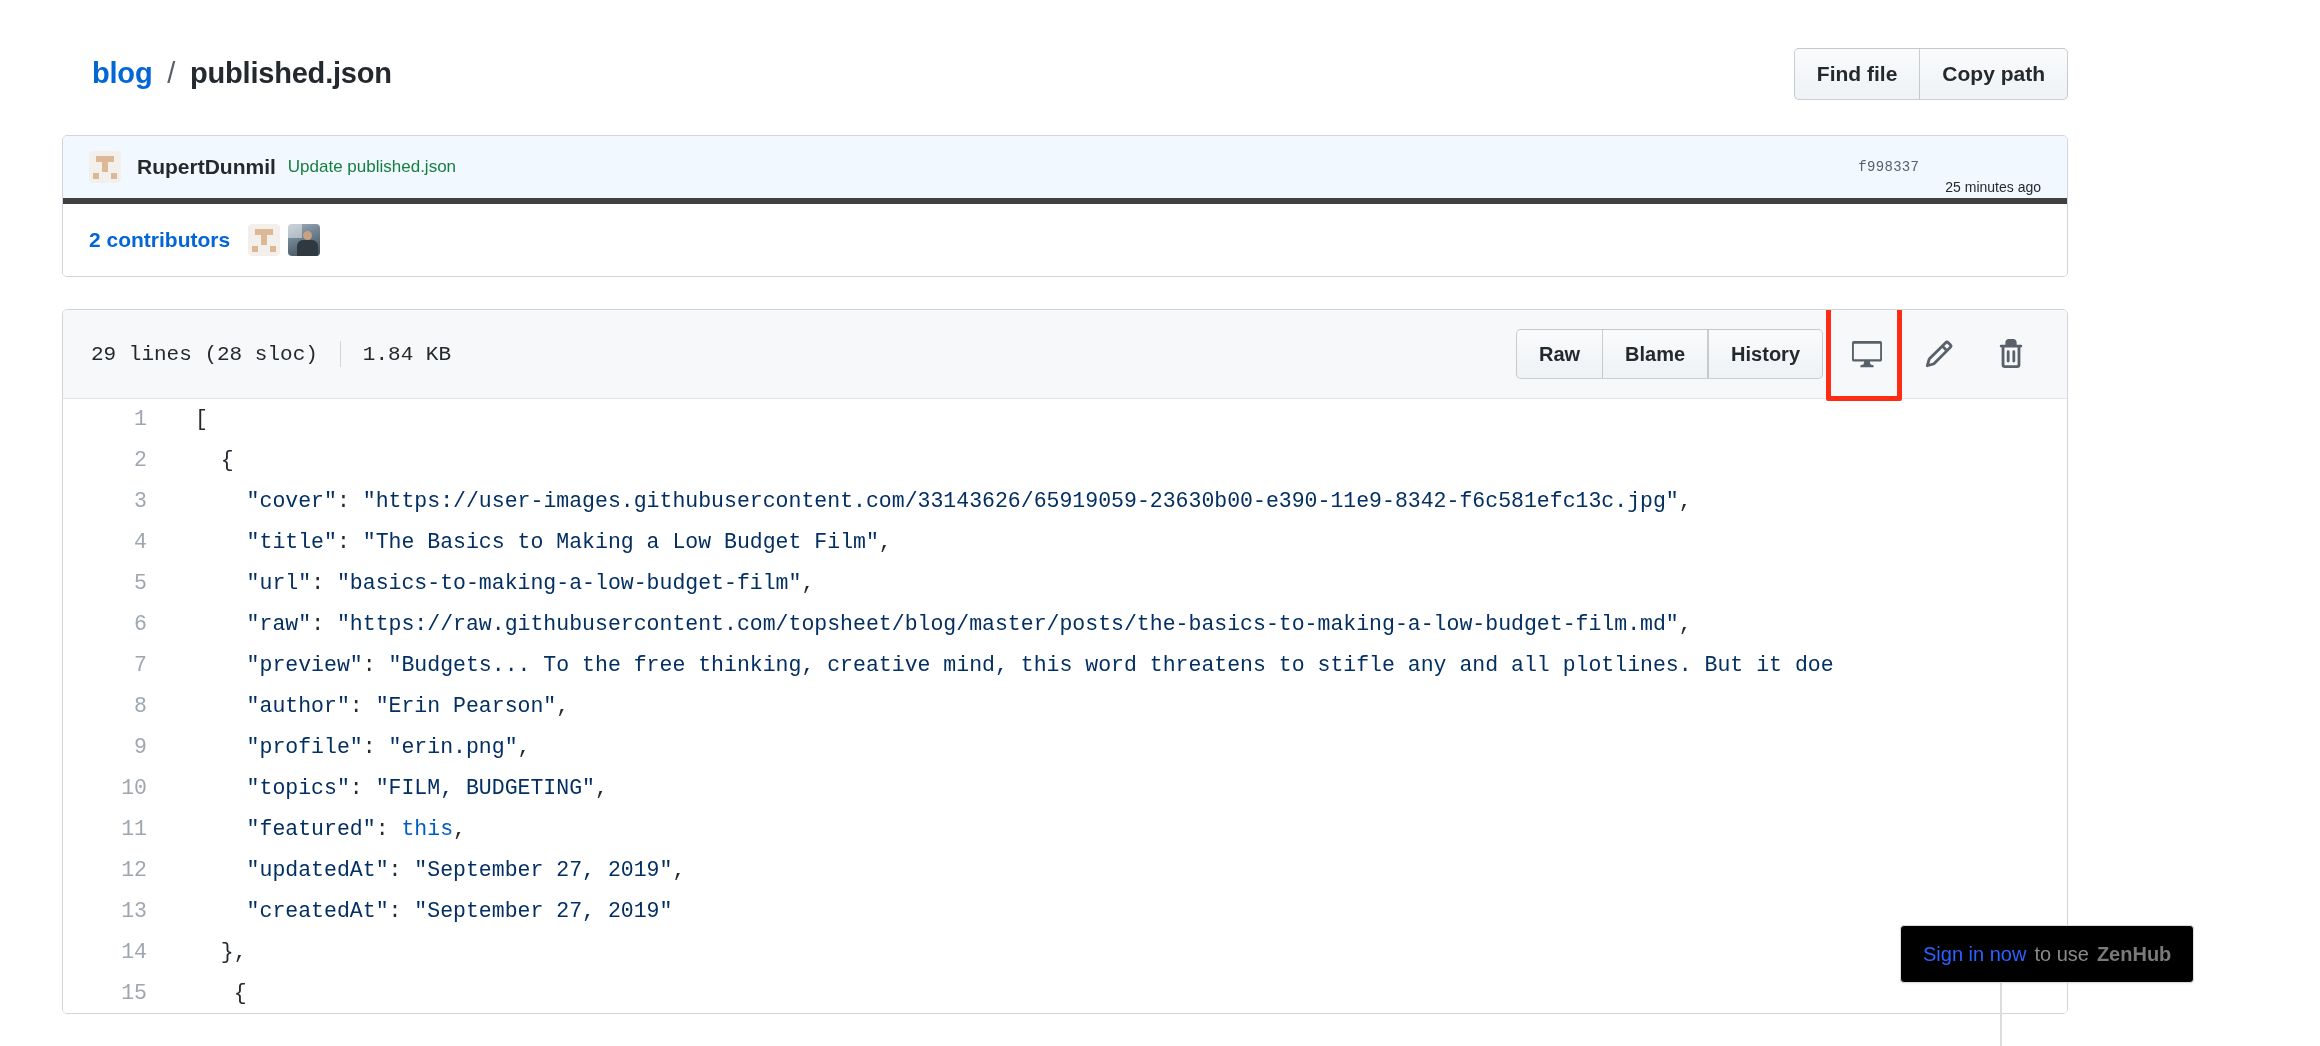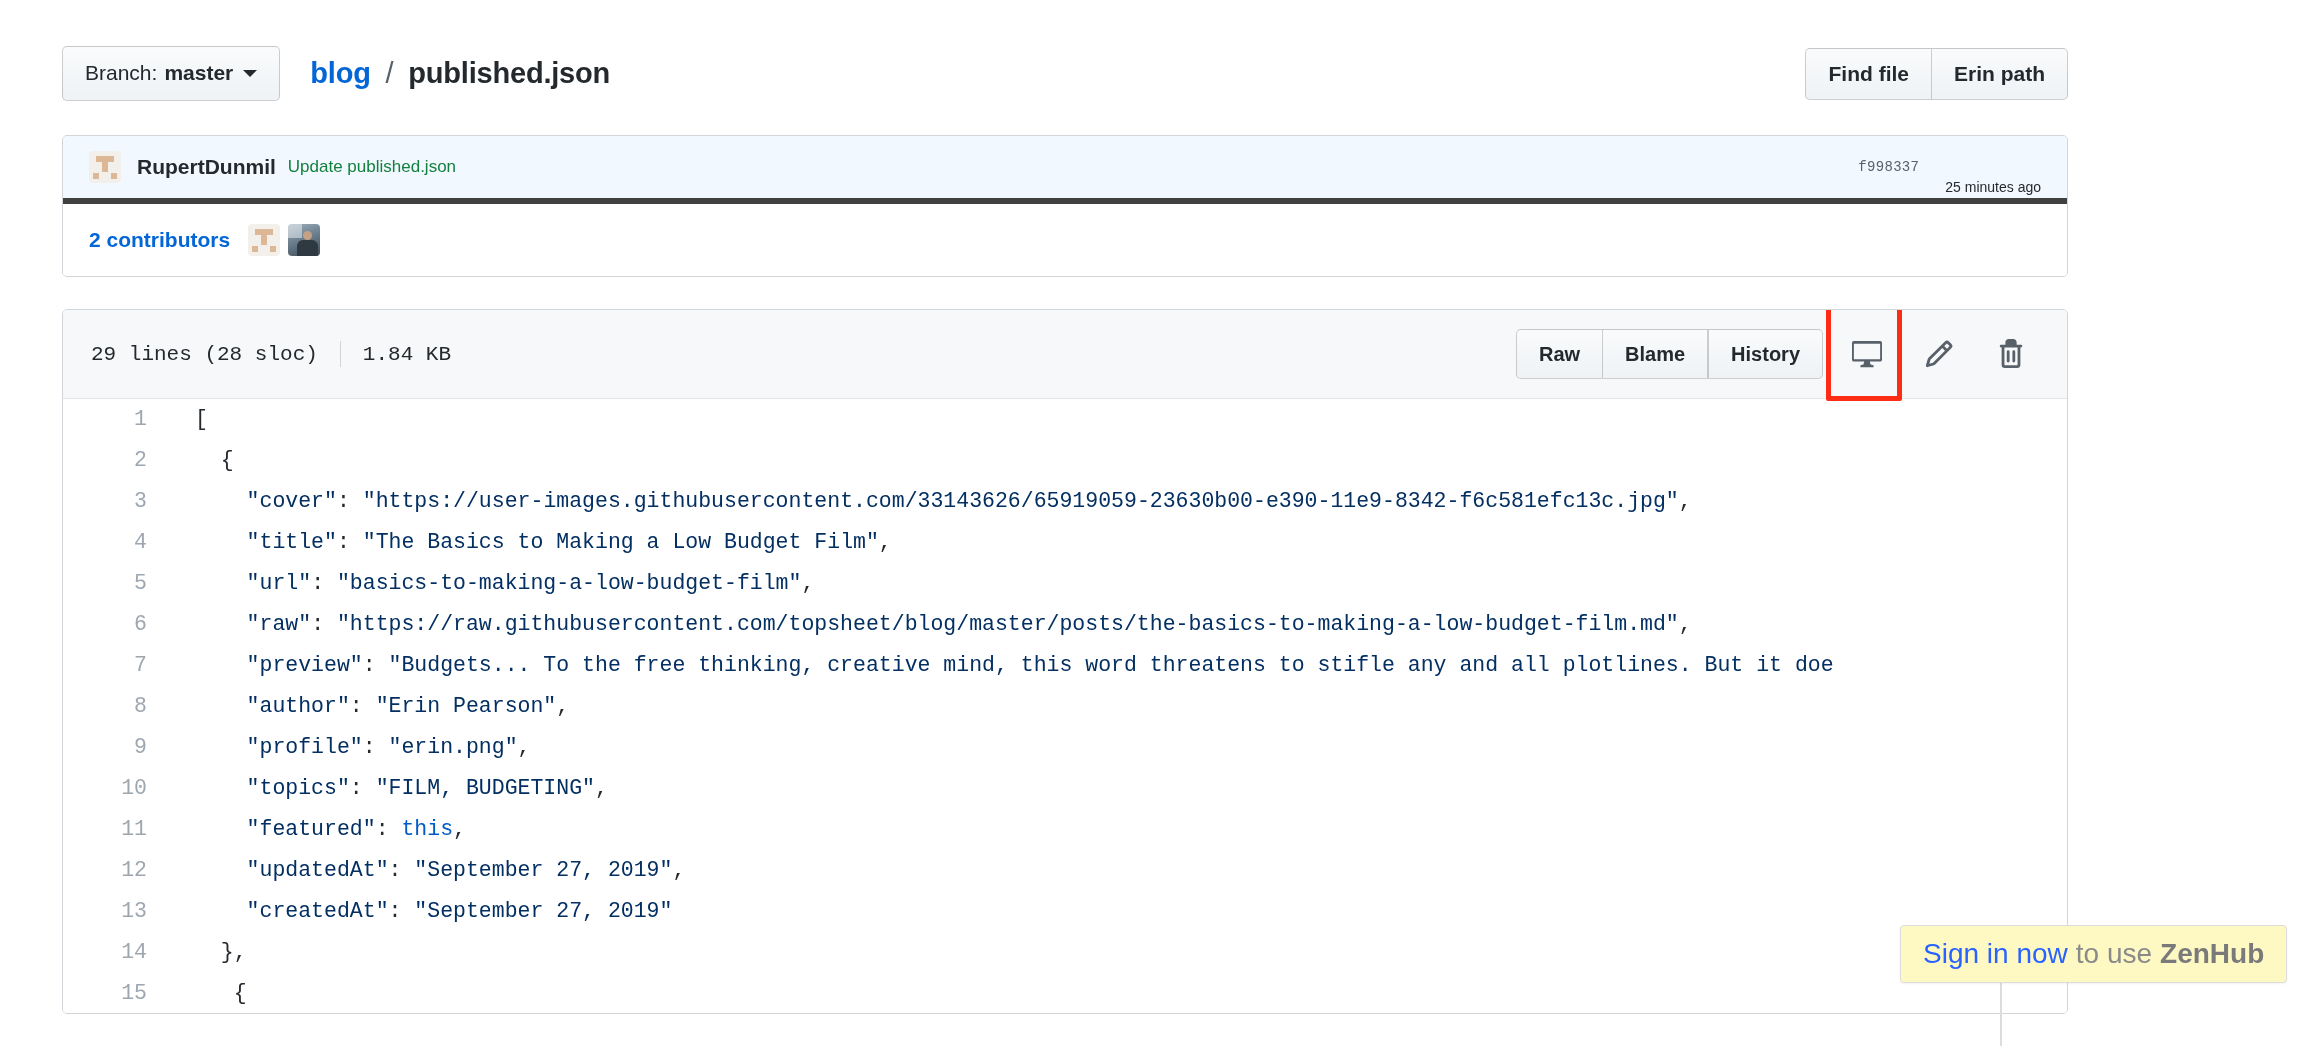--- a/index.html
+++ b/index.html
@@ -338,24 +338,24 @@
 
   
   .zenhub {
     position: absolute;
     left: 1900px;
     top: 925px;
     height: 58px;
     display: flex;
     align-items: center;
     padding: 0 22px;
-    background: #fef9c3;
+    background: #000000;
     border: 1px solid #dcdcdc;
     border-radius: 4px;
-    font-size: 28px;
+    font-size: 20px;
     white-space: nowrap;
     z-index: 30;
     box-shadow: 0 1px 2px rgba(0,0,0,0.05);
   }
   .zenhub .zh-link {
     color: #2962ff;
     cursor: pointer;
   }
   .zenhub .zh-mid {
     color: #8a8a8a;
@@ -374,36 +374,31 @@
     background: #dcdcdc;
     z-index: 29;
   }
 </style>
 </head>
 <body>
 
 <div class="page">
 
   <div class="file-header">
-    <div class="branch-btn">
-      <span class="b-label">Branch:</span>
-      <span class="b-value">master</span>
-      <span class="caret"></span>
-    </div>
 
     <div class="breadcrumb">
       <span class="repo-link">blog</span>
       <span class="sep">/</span>
       <span class="fname">published.json</span>
     </div>
 
     <div class="header-actions">
       <div class="btn-group">
         <div class="gbtn">Find file</div>
-        <div class="gbtn">Erin path</div>
+        <div class="gbtn">Copy path</div>
       </div>
     </div>
   </div>
 
   <div class="commit-box">
     <div class="commit-row">
       <div class="avatar avatar-t">
         <span class="t-bar"></span>
         <span class="t-stem"></span>
         <span class="t-dot-l"></span>

